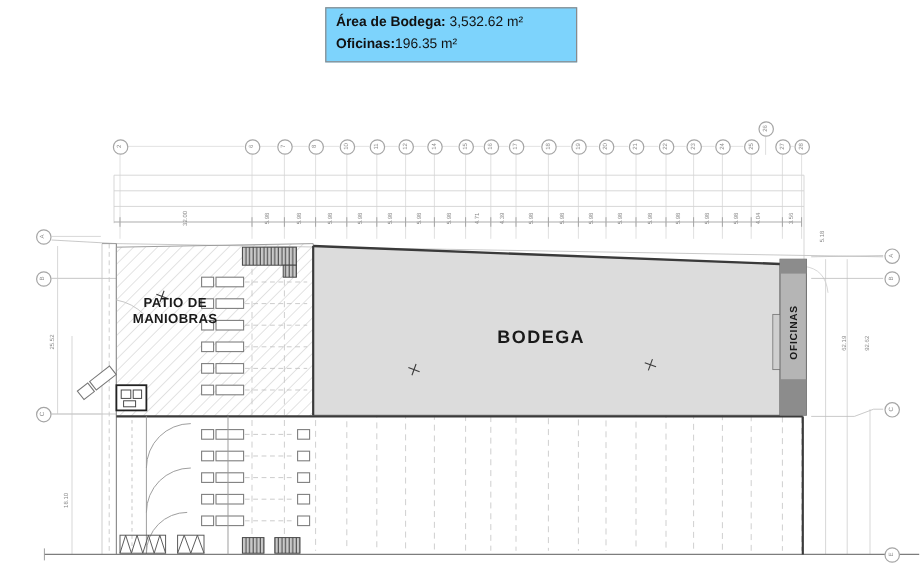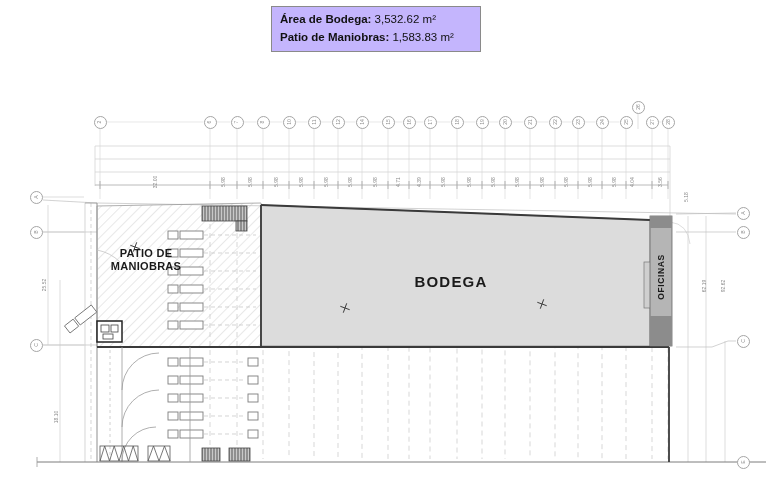--- a/index.html
+++ b/index.html
@@ -1,20 +1,20 @@
 <!DOCTYPE html>
 <html><head>
 <meta charset="utf-8">
 <style>
   html,body{margin:0;padding:0;background:#fff;}
   .canvas{position:relative;width:770px;height:483px;background:#fff;overflow:hidden;
           font-family:"Liberation Sans", sans-serif;}
   svg{position:absolute;left:0;top:0;}
   .legend{position:absolute;left:271px;top:6px;width:192px;border:1px solid #8a8a8a;
-          background:#c4b5fd;padding:4px 8px 5px 8px;font-size:11.5px;line-height:17.5px;color:#111;}
+          background:#7dd3fc;padding:4px 8px 5px 8px;font-size:11.5px;line-height:17.5px;color:#111;}
   .legend b{font-weight:bold;}
   .room-label{position:absolute;color:#1a1a1a;text-align:center;}
   .patio-label{left:90px;top:247px;width:112px;font-weight:bold;font-size:11px;line-height:13px;letter-spacing:.3px;}
   .bodega-label{left:395px;top:273px;width:112px;font-weight:bold;font-size:15px;letter-spacing:1.2px;}
   .oficinas-label{left:631px;top:272px;width:60px;font-weight:bold;font-size:8.5px;letter-spacing:.6px;
                   transform:rotate(-90deg);}
   .bubble{position:absolute;width:13px;height:13px;border:1px solid #a5a5a5;border-radius:50%;
           box-sizing:border-box;display:flex;align-items:center;justify-content:center;
           background:#fff;color:#8f8f8f;}
   .bubble i{font-style:normal;font-size:6px;transform:rotate(-90deg) scale(.85);display:block;}
@@ -259,21 +259,21 @@
         </g>
       <g transform="translate(542,304) rotate(20)">
           <line x1="-5" y1="0" x2="5" y2="0"></line>
           <line x1="0" y1="-5" x2="0" y2="5"></line>
         </g>
     </g>
   </svg>
 
   <div class="legend">
     <div><b>Área de Bodega:</b><span> 3,532.62 m²</span></div>
-    <div><b>Patio de Maniobras:</b><span> 1,583.83 m²</span></div>
+    <div><b>Oficinas:</b><span>196.35 m²</span></div>
   </div>
 
   <div class="room-label patio-label">PATIO DE MANIOBRAS</div>
   <div class="room-label bodega-label">BODEGA</div>
   <div class="room-label oficinas-label">OFICINAS</div>
 
   <div id="overlay">
       <span class="bubble" style="left: 93.5px; top: 115.5px;">
         <i>2</i>
       </span>

